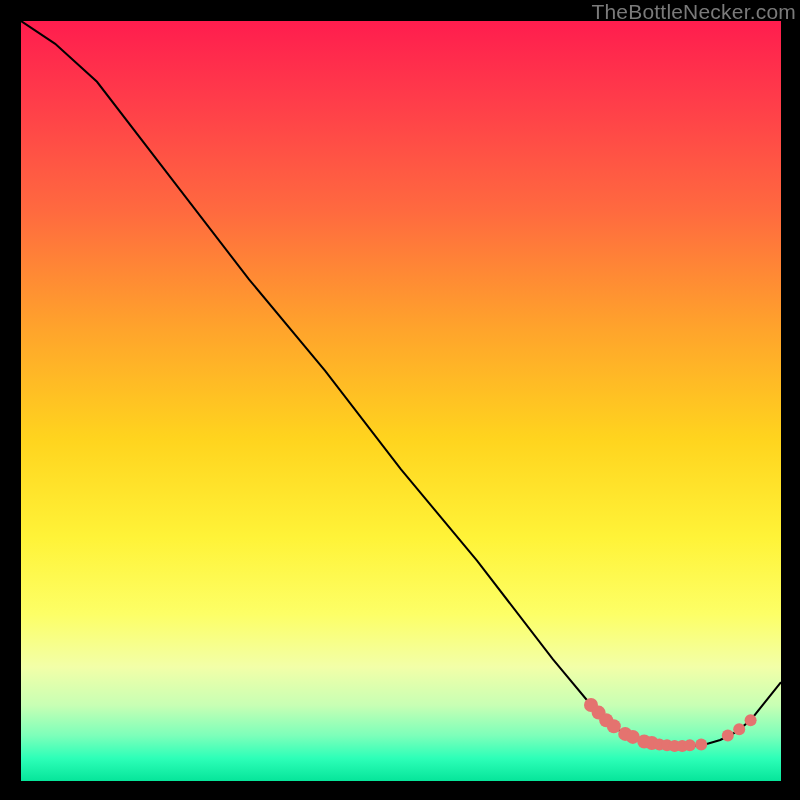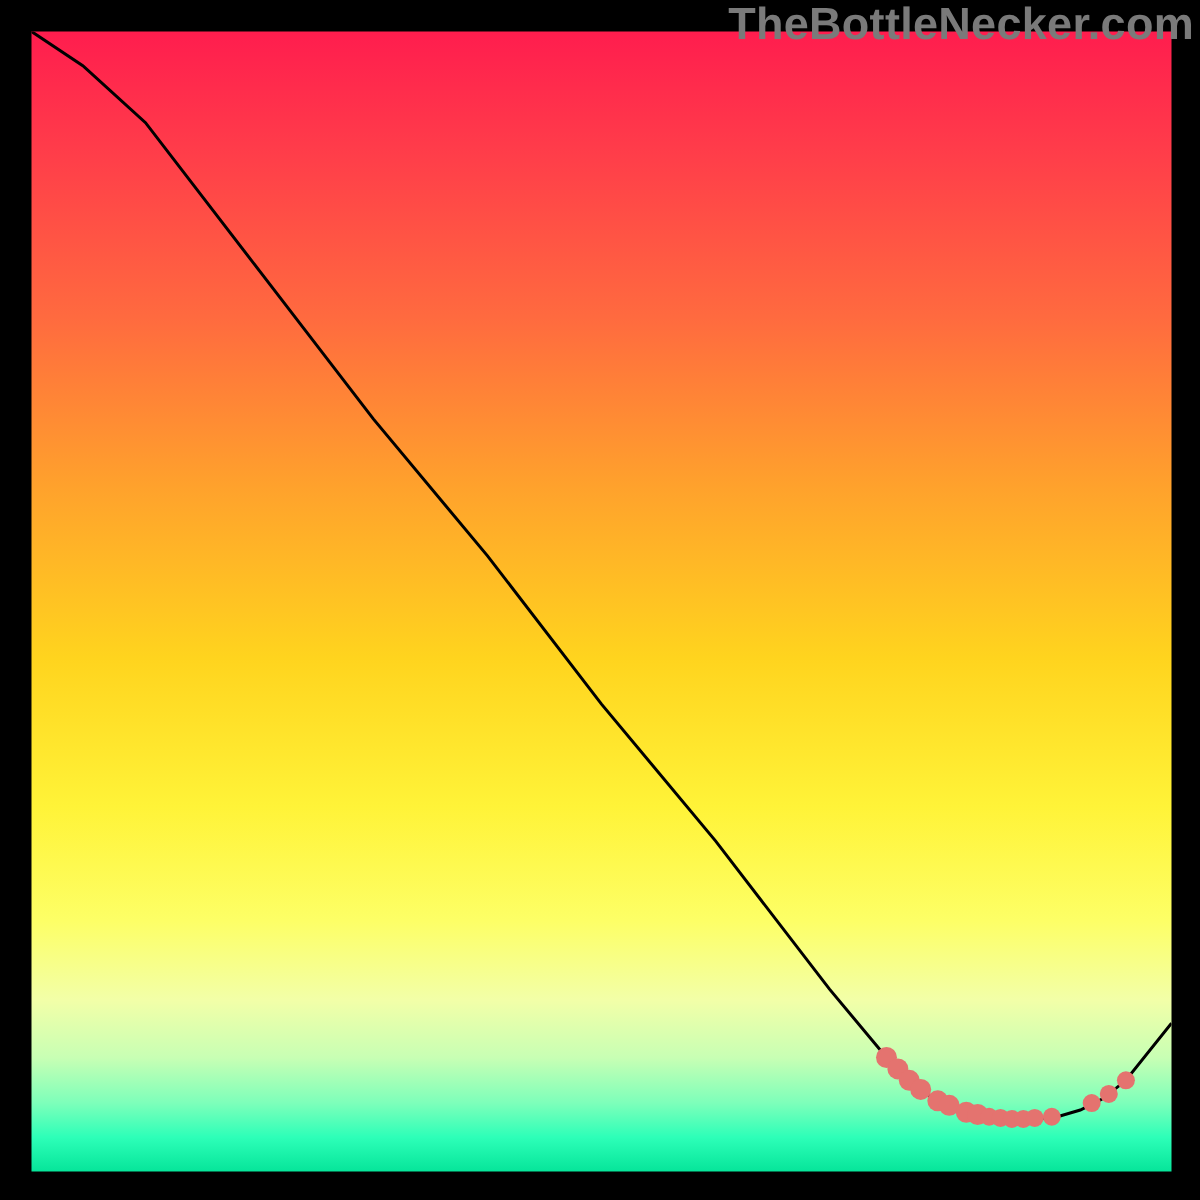--- a/index.html
+++ b/index.html
@@ -51,22 +51,22 @@
     top: 0;
     width: 760px;
     height: 760px;
     pointer-events: none;
   }
   #attribution {
     position: absolute;
     right: 4px;
     top: 0px;
     color: #7a7a7a;
-    font-size: 30px;
-    font-weight: 700;
+    font-size: 21px;
+    font-weight: 400;
     letter-spacing: 0.2px;
     user-select: none;
   }
 </style>
 </head>
 <body>
 
 <div id="stage">
   <div id="plot-wrap">
     <div id="plot-bg"></div>

